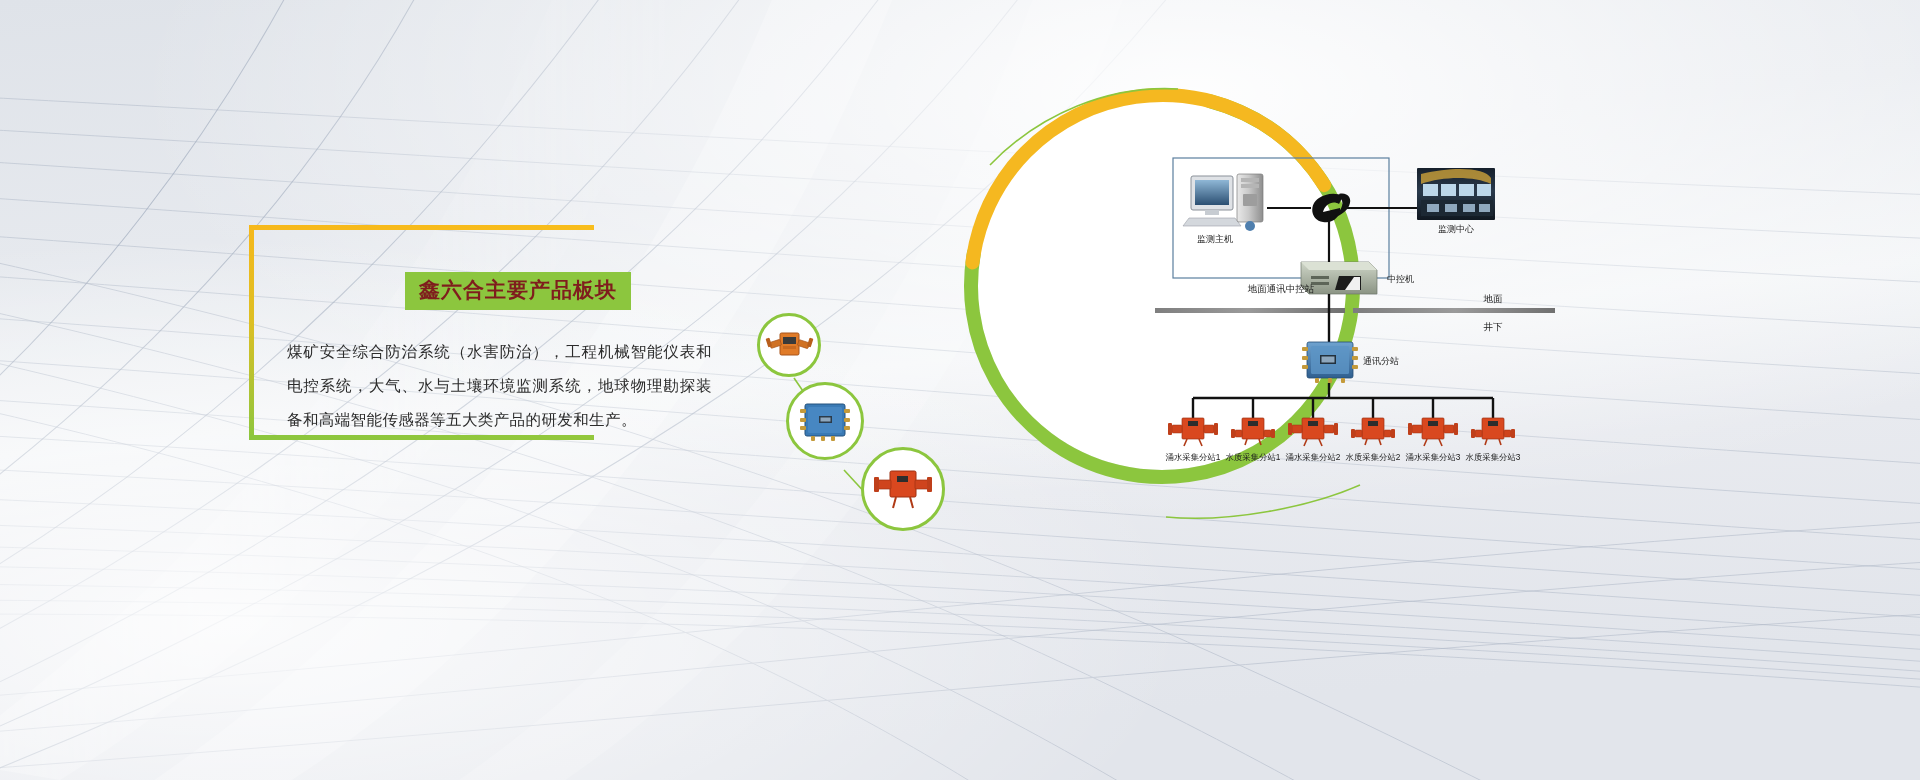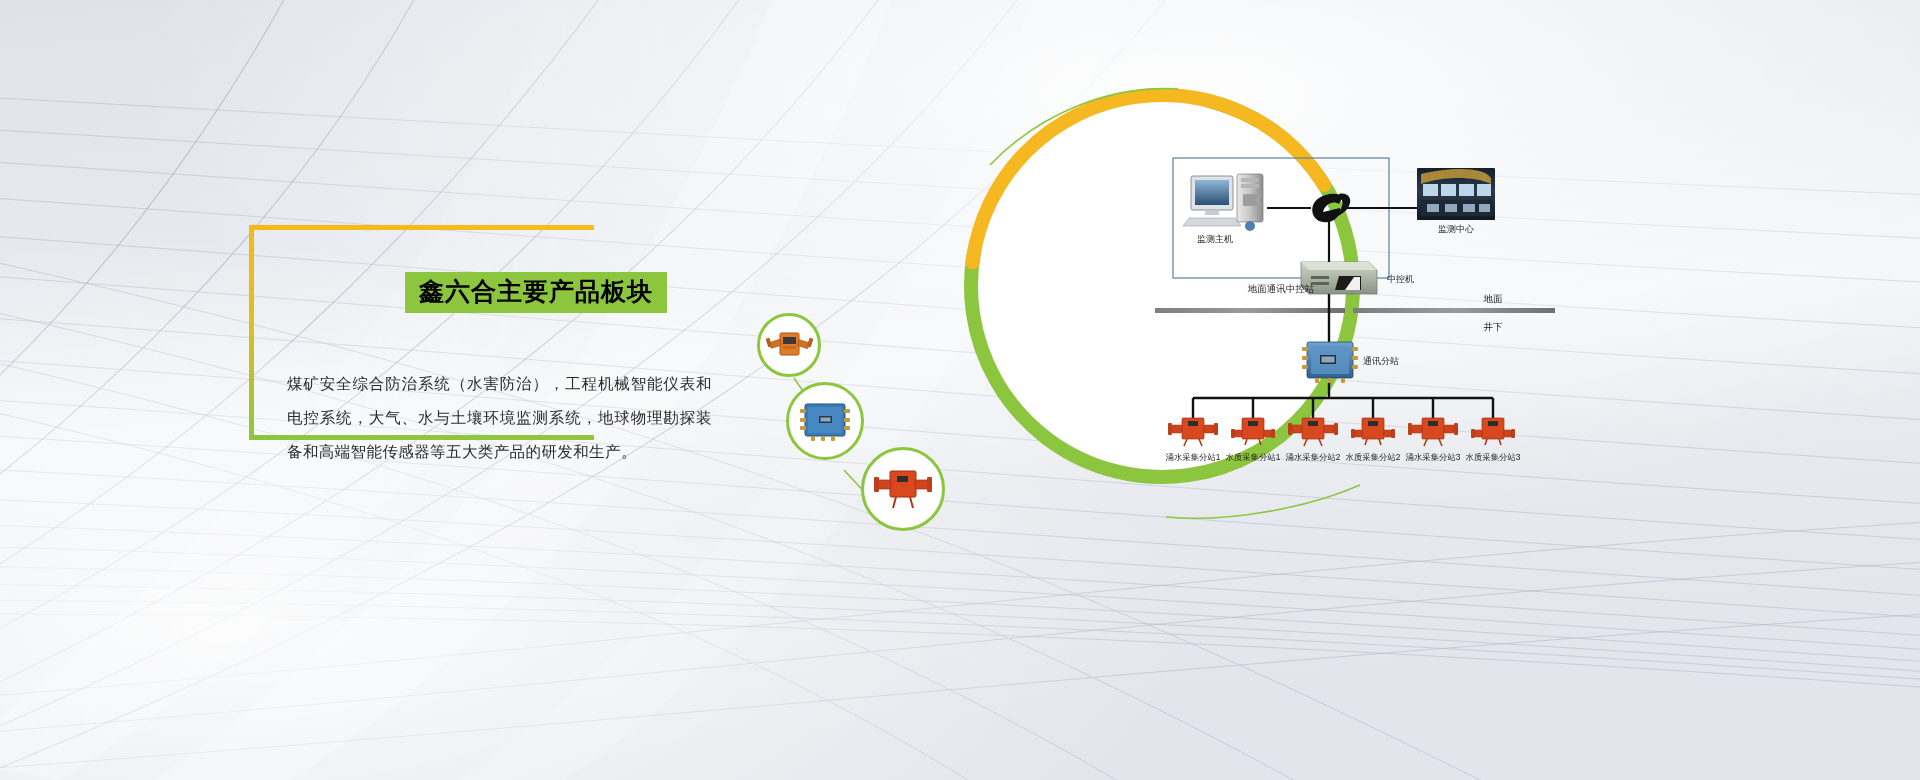--- a/index.html
+++ b/index.html
@@ -33,30 +33,29 @@
   }
 
   #title-badge{
     position:absolute;left:156px;top:47px;
     background:#8cc63e;
     padding:7px 14px 9px 14px;
     white-space:nowrap;
   }
   #title-badge .t{
     font-family:"Liberation Sans","DejaVu Sans",sans-serif;
-    font-size:25px;font-weight:bold;color:#000000;letter-spacing:1px;
+    font-size:21px;font-weight:bold;color:#7f1d1d;letter-spacing:1px;
     line-height:1;
   }
 
   #body-text{
     position:absolute;left:38px;top:110px;width:425px;
     font-size:15.5px;line-height:2.18;color:#2b2b2b;
     letter-spacing:.4px;
     text-align:justify;
-    margin-top:32px;
   }
 
   
   #ring-wrap{position:absolute;left:930px;top:55px;width:440px;height:470px;z-index:4;}
   #ring-wrap svg{display:block;}
 
   #diagram{
     position:absolute;left:1155px;top:150px;width:400px;height:330px;z-index:5;
     font-size:0;
   }

